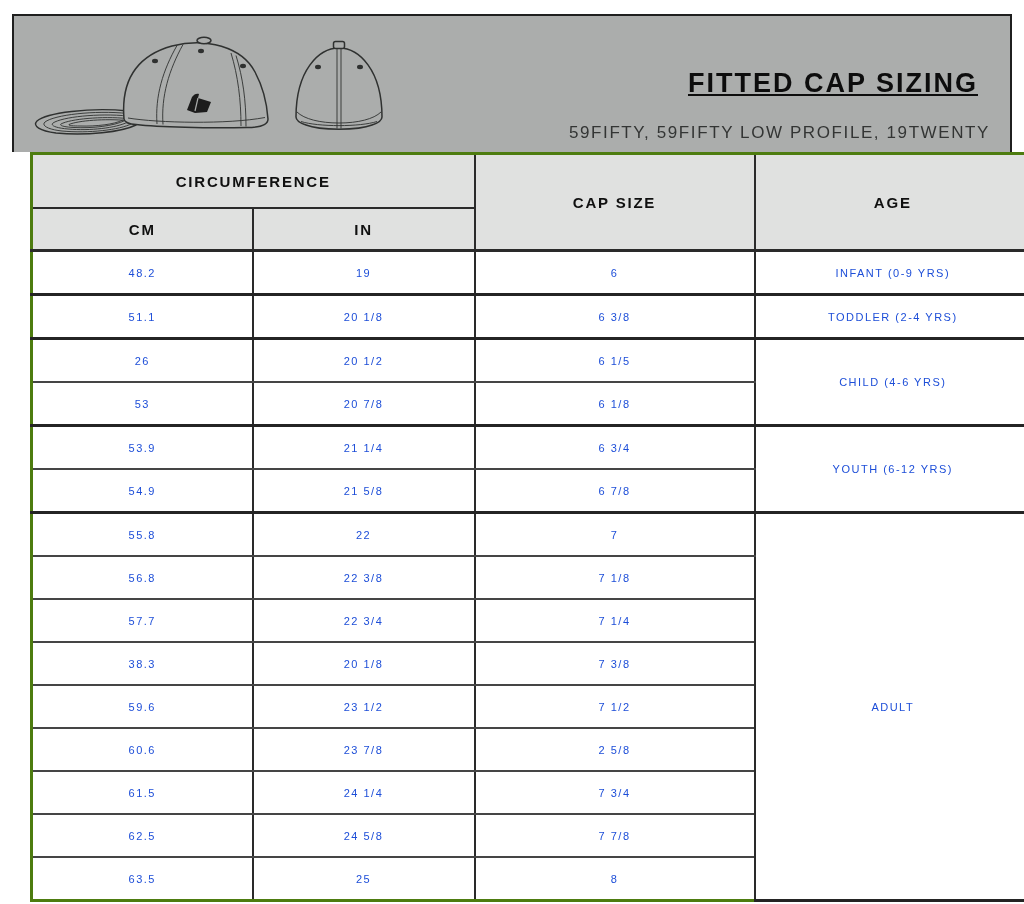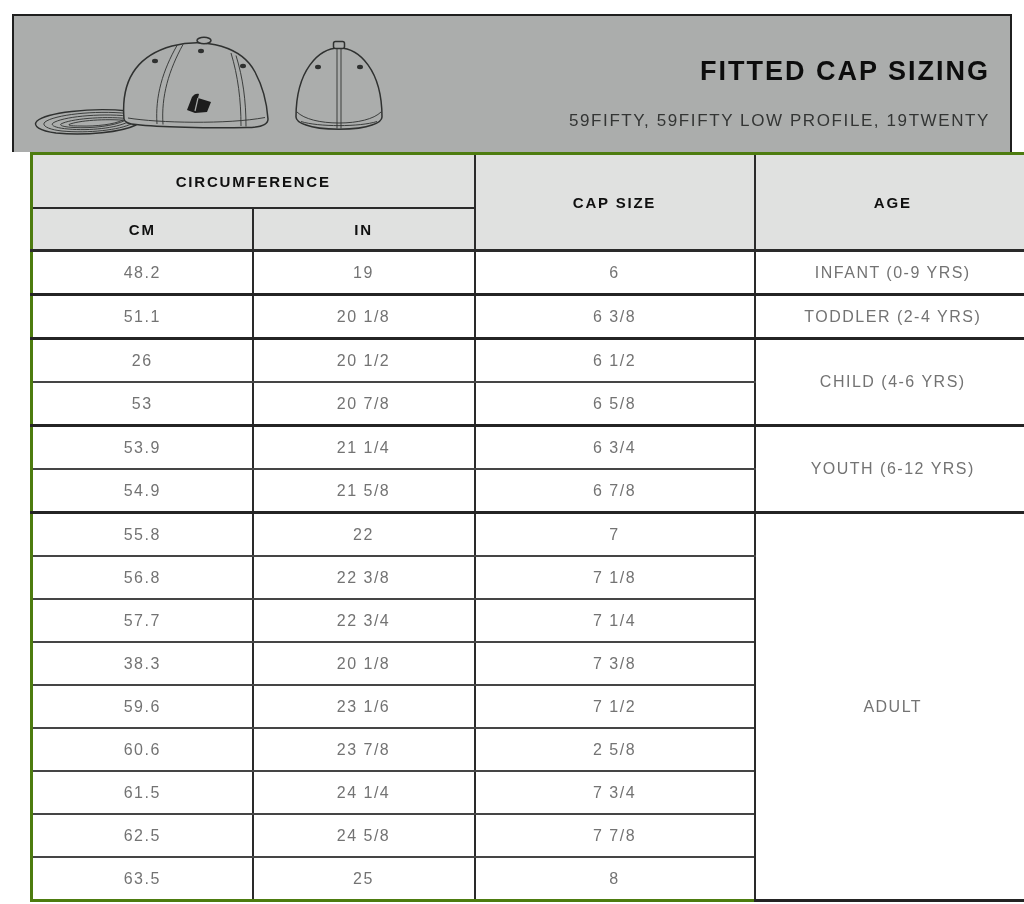--- a/index.html
+++ b/index.html
@@ -35,26 +35,27 @@
     left: 14px;
     top: 4px;
   }
   .title-block {
     position: absolute;
     right: 20px;
     top: 40px;
     text-align: right;
   }
   .title-block h1 {
-    margin: 0;
+    margin: 12px;
     font-size: 27px;
     font-weight: bold;
     letter-spacing: 2px;
     color: #0d0d0d;
     white-space: nowrap;
+    text-decoration: underline;
   }
   .title-block .subtitle {
     margin-top: 24px;
     font-size: 17px;
     font-weight: normal;
     letter-spacing: 1.6px;
     color: #333534;
     white-space: nowrap;
   }
   
@@ -73,22 +74,22 @@
     letter-spacing: 1.8px;
     text-align: center;
     border: 2px solid #2a2a2a;
   }
   .size-table thead tr.hdr-top th { height: 50px; }
   .size-table thead tr.hdr-sub th { height: 38px; }
   .size-table thead th { border-bottom-width: 3px; }
   .size-table thead tr.hdr-top th.spanning { border-bottom-width: 2px; }
   .size-table td {
     background: #ffffff;
-    color: #737373;
-    font-size: 16px;
+    color: #1d4ed8;
+    font-size: 11px;
     font-weight: normal;
     letter-spacing: 1.5px;
     text-align: center;
     vertical-align: middle;
     height: 39px;
     border-left: 2px solid #2a2a2a;
     border-right: 2px solid #2a2a2a;
     border-bottom: 2px solid #454545;
   }
   .size-table tr.group-end td { border-bottom: 3px solid #242424; }
@@ -179,27 +180,27 @@
           </tr>
           <tr class="group-end">
             <td>51.1</td>
             <td>20 1/8</td>
             <td>6 3/8</td>
             <td class="age-cell" rowspan="1">TODDLER (2-4 YRS)</td>
           </tr>
           <tr>
             <td>26</td>
             <td>20 1/2</td>
-            <td>6 1/2</td>
+            <td>6 1/5</td>
             <td class="age-cell" rowspan="2">CHILD (4-6 YRS)</td>
           </tr>
           <tr class="group-end">
             <td>53</td>
             <td>20 7/8</td>
-            <td>6 5/8</td>
+            <td>6 1/8</td>
           </tr>
           <tr>
             <td>53.9</td>
             <td>21 1/4</td>
             <td>6 3/4</td>
             <td class="age-cell" rowspan="2">YOUTH (6-12 YRS)</td>
           </tr>
           <tr class="group-end">
             <td>54.9</td>
             <td>21 5/8</td>
@@ -221,21 +222,21 @@
             <td>22 3/4</td>
             <td>7 1/4</td>
           </tr>
           <tr>
             <td>38.3</td>
             <td>20 1/8</td>
             <td>7 3/8</td>
           </tr>
           <tr>
             <td>59.6</td>
-            <td>23 1/6</td>
+            <td>23 1/2</td>
             <td>7 1/2</td>
           </tr>
           <tr>
             <td>60.6</td>
             <td>23 7/8</td>
             <td>2 5/8</td>
           </tr>
           <tr>
             <td>61.5</td>
             <td>24 1/4</td>

